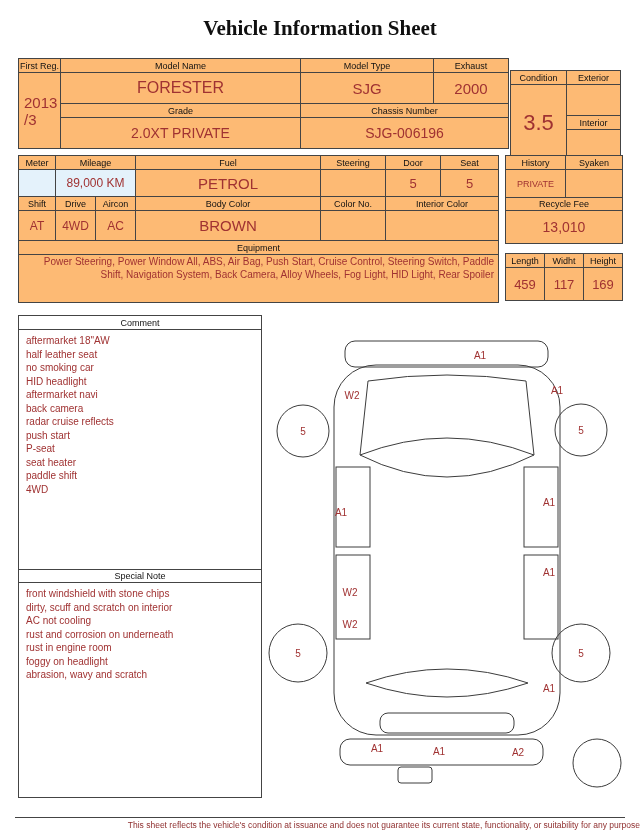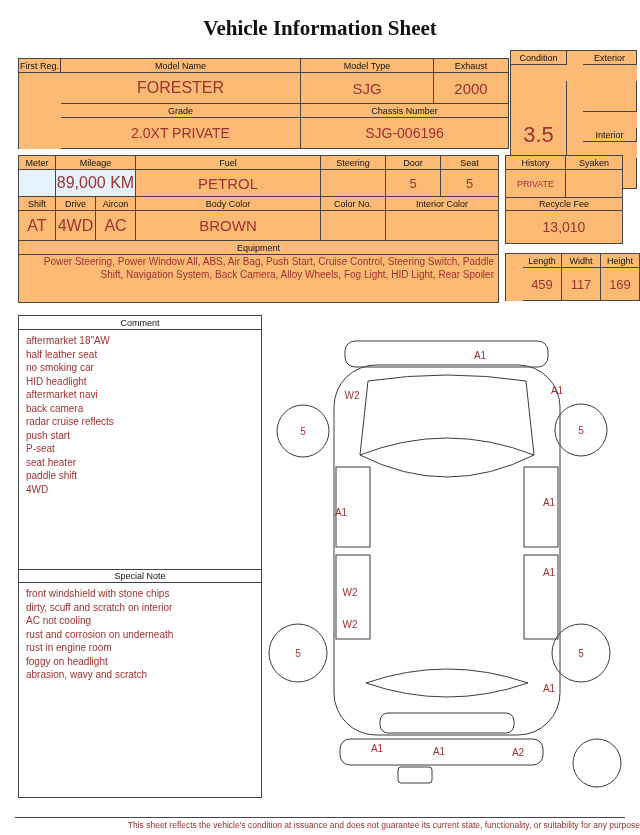--- a/index.html
+++ b/index.html
@@ -6,21 +6,21 @@
   html,body{width:640px;height:835px}
   body{background:#fff;font-family:"Liberation Sans",sans-serif;position:relative;color:#111}
   .title{position:absolute;top:16px;left:0;width:100%;text-align:center;
          font-family:"Liberation Serif",serif;font-size:21px;font-weight:600;color:#101010}
   .grid{position:absolute;display:grid;border-top:1px solid #444;border-left:1px solid #444;background:#fdba74}
   .cell{border-right:1px solid #444;border-bottom:1px solid #444;display:flex;align-items:center;justify-content:center;overflow:hidden}
   .hdr{font-size:9px;color:#111;white-space:nowrap}
   .val{color:#a03232;white-space:nowrap}
   .blue{background:#e4f2fb}
   .v19{font-size:22px}.v16{font-size:16px}.v15{font-size:15px}.v14{font-size:14px}
-  .v13{font-size:13px}.v12{font-size:16px}.v9{font-size:9px}
+  .v13{font-size:13px}.v12{font-size:12px}.v9{font-size:9px}
   .firstreg{flex-direction:column;align-items:flex-start;padding-left:5px;font-size:15px;line-height:17px}
   .equip{display:block;text-align:right;padding:1px 4px;font-size:10px;line-height:12.5px;white-space:normal;color:#a03232}
   .panel{position:absolute;border:1px solid #444;background:#fff;display:flex;flex-direction:column}
   .panel-hdr{height:14px;border-bottom:1px solid #444;display:flex;align-items:center;justify-content:center;font-size:9px}
   .panel-hdr.mid{border-top:1px solid #444}
   .panel-body{padding:4px 7px;font-size:10px;line-height:13.5px;color:#a03232;overflow:hidden}
   .panel-body .tline{white-space:nowrap}
   .comment-body{height:239px}
   .special-body{flex:1}
   .diagram{position:absolute;left:268px;top:315px;width:362px;height:485px}
@@ -30,30 +30,34 @@
 </head>
 <body>
 
 <div class="title">Vehicle Information Sheet</div>
 
 <div class="grid" style="left:18px;top:58px;grid-template-columns:42px 240px 133px 75px;grid-template-rows:14px 31px 14px 31px;">
   <div class="cell hdr" style="grid-area:1/1">First Reg.</div>
   <div class="cell hdr" style="grid-area:1/2">Model Name</div>
   <div class="cell hdr" style="grid-area:1/3">Model Type</div>
   <div class="cell hdr" style="grid-area:1/4">Exhaust</div>
+  <div class="cell val firstreg" style="grid-area:2/1/5/2">
+    <span>2013</span>
+    <span>/3</span>
+  </div>
   <div class="cell val v16" style="grid-area:2/2">FORESTER</div>
   <div class="cell val v15" style="grid-area:2/3">SJG</div>
   <div class="cell val v15" style="grid-area:2/4">2000</div>
   <div class="cell hdr" style="grid-area:3/2">Grade</div>
   <div class="cell hdr" style="grid-area:3/3/4/5">Chassis Number</div>
   <div class="cell val v14" style="grid-area:4/2">2.0XT PRIVATE</div>
   <div class="cell val v14" style="grid-area:4/3/5/5">SJG-006196</div>
 </div>
 
-<div class="grid" style="left:510px;top:50px;grid-template-columns:56px 54px;grid-template-rows:14px 31px 14px 31px;gap:16px;">
+<div class="grid" style="left:510px;top:70px;grid-template-columns:56px 54px;grid-template-rows:14px 31px 14px 31px;">
   <div class="cell hdr" style="grid-area:1/1">Condition</div>
   <div class="cell hdr" style="grid-area:1/2">Exterior</div>
   <div class="cell val v19" style="grid-area:2/1/5/2">3.5</div>
   <div class="cell val v12" style="grid-area:2/2"></div>
   <div class="cell hdr" style="grid-area:3/2">Interior</div>
   <div class="cell val v12" style="grid-area:4/2"></div>
 </div>
 
 <div class="grid" style="left:18px;top:155px;grid-template-columns:37px 40px 40px 185px 65px 55px 58px;grid-template-rows:14px 27px 14px 30px 14px 48px;">
   <div class="cell hdr" style="grid-area:1/1">Meter</div>
@@ -93,21 +97,21 @@
   <div class="cell hdr" style="grid-area:1/2">Syaken</div>
   <div class="cell val v9" style="grid-area:2/1">PRIVATE</div>
   <div class="cell val v9" style="grid-area:2/2"></div>
 </div>
 
 <div class="grid" style="left:505px;top:197px;grid-template-columns:117px;grid-template-rows:13px 33px;">
   <div class="cell hdr" style="grid-area:1/1">Recycle Fee</div>
   <div class="cell val v14" style="grid-area:2/1">13,010</div>
 </div>
 
-<div class="grid" style="left:505px;top:253px;grid-template-columns:39px 39px 39px;grid-template-rows:14px 33px;padding-left:17px;">
+<div class="grid" style="left:505px;top:253px;grid-template-columns:39px 39px 39px;grid-template-rows:14px 33px;">
   <div class="cell hdr" style="grid-area:1/1">Length</div>
   <div class="cell hdr" style="grid-area:1/2">Widht</div>
   <div class="cell hdr" style="grid-area:1/3">Height</div>
   <div class="cell val v13" style="grid-area:2/1">459</div>
   <div class="cell val v13" style="grid-area:2/2">117</div>
   <div class="cell val v13" style="grid-area:2/3">169</div>
 </div>
 
 <div class="panel" style="left:18px;top:315px;width:244px;height:483px;">
   <div class="panel-hdr">Comment</div>

